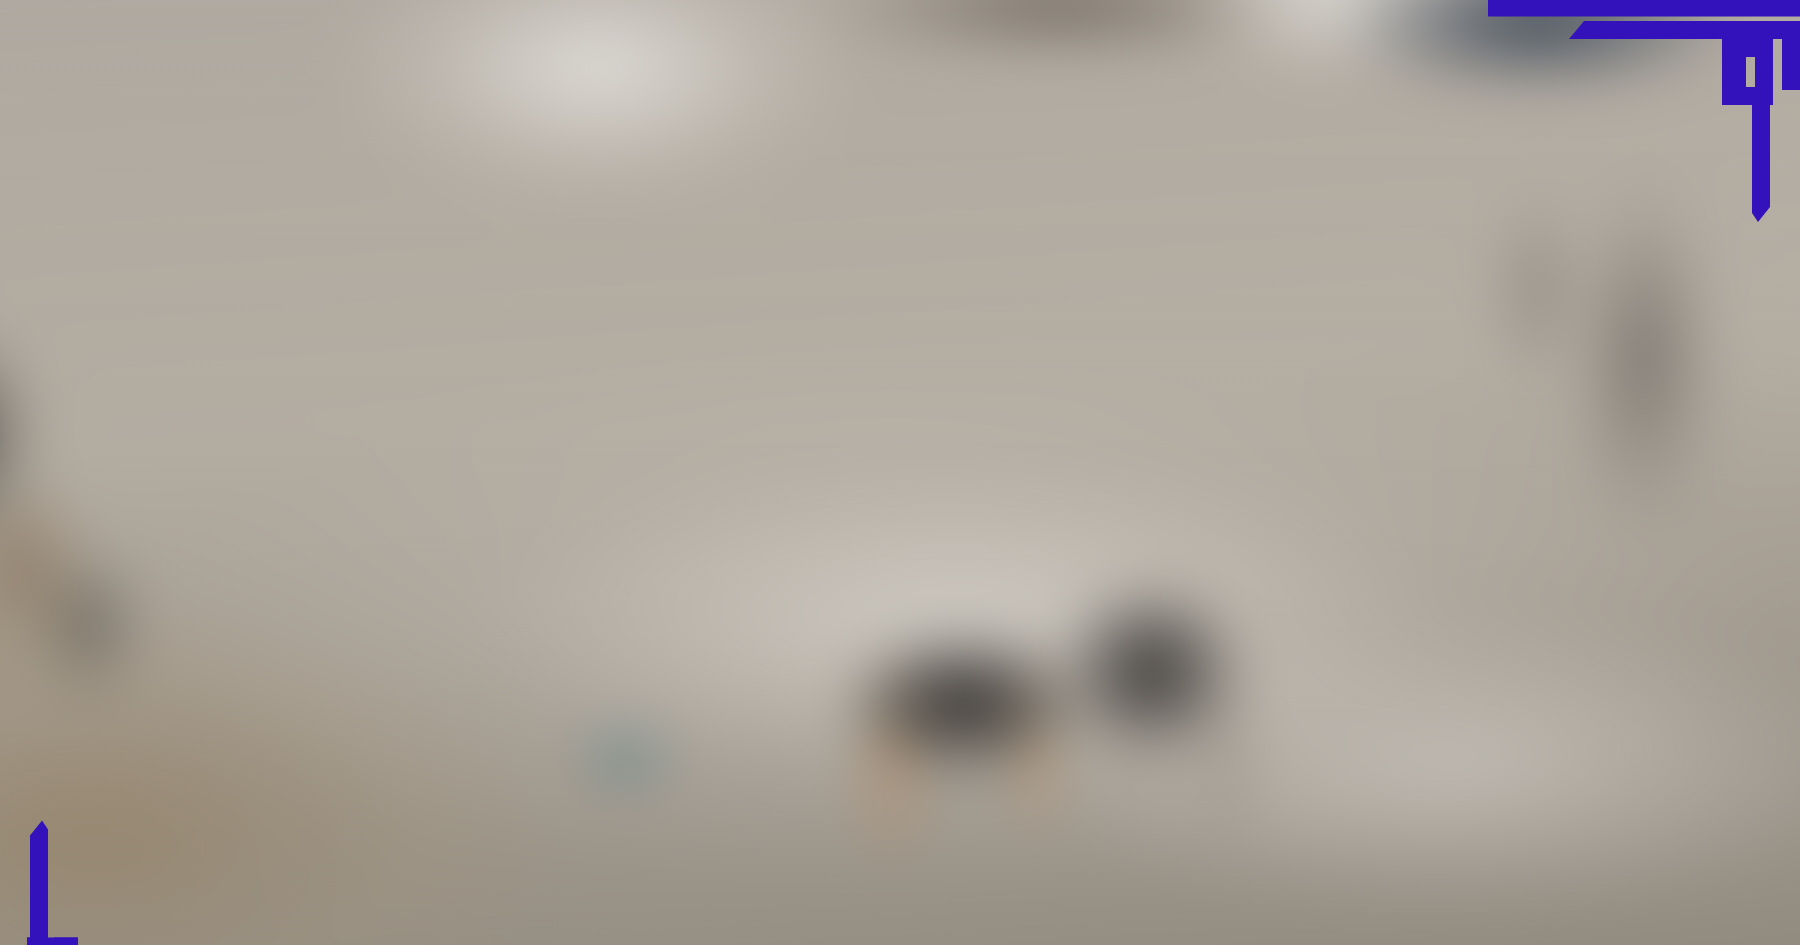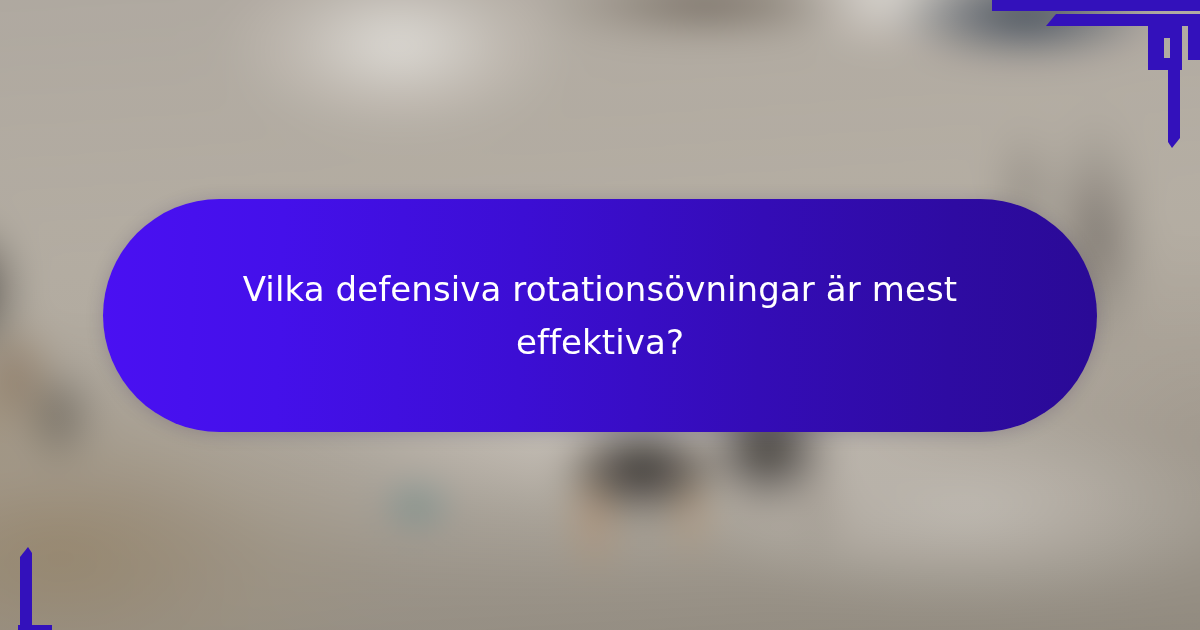--- a/index.html
+++ b/index.html
@@ -146,17 +146,14 @@
         <path d="M 198 14 L 210 14 L 210 60 L 198 60 Z"></path>
         <path d="M 158 26 L 174 26 L 174 70 L 158 70 Z"></path>
         <path d="M 158 26 L 186 26 L 186 38 L 158 38 Z"></path>
         <path d="M 158 58 L 192 58 L 192 70 L 158 70 Z"></path>
         <path d="M 180 26 L 192 26 L 192 70 L 180 70 Z"></path>
         <path d="M 178 58 L 190 58 L 190 138 L 182 148 L 178 142 Z"></path>
       </g>
     </svg>
   </div>
 
-  <div class="card">
-    <h1 class="card-title">Vilka defensiva rotationsövningar är mest effektiva?</h1>
-  </div>
 
 </div>
 
 </body></html>

